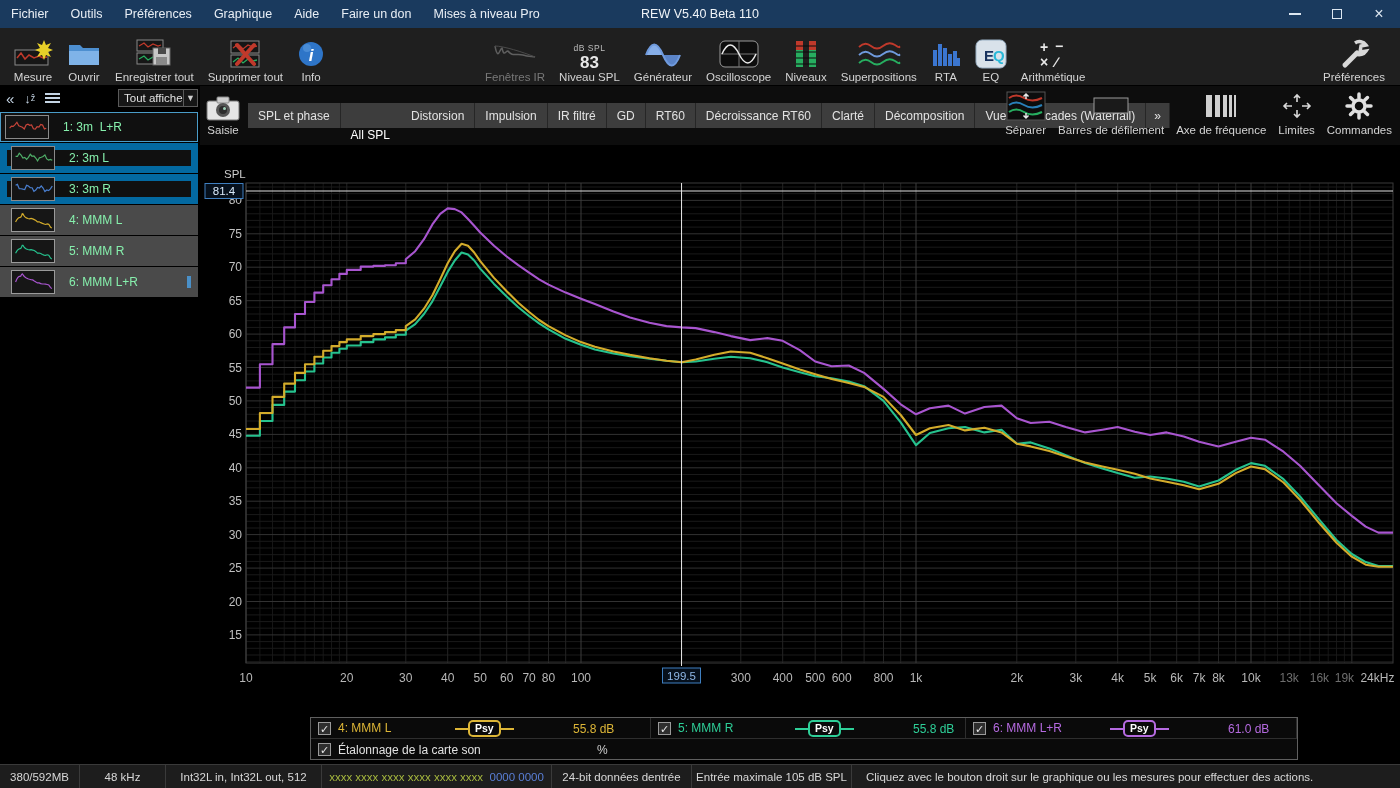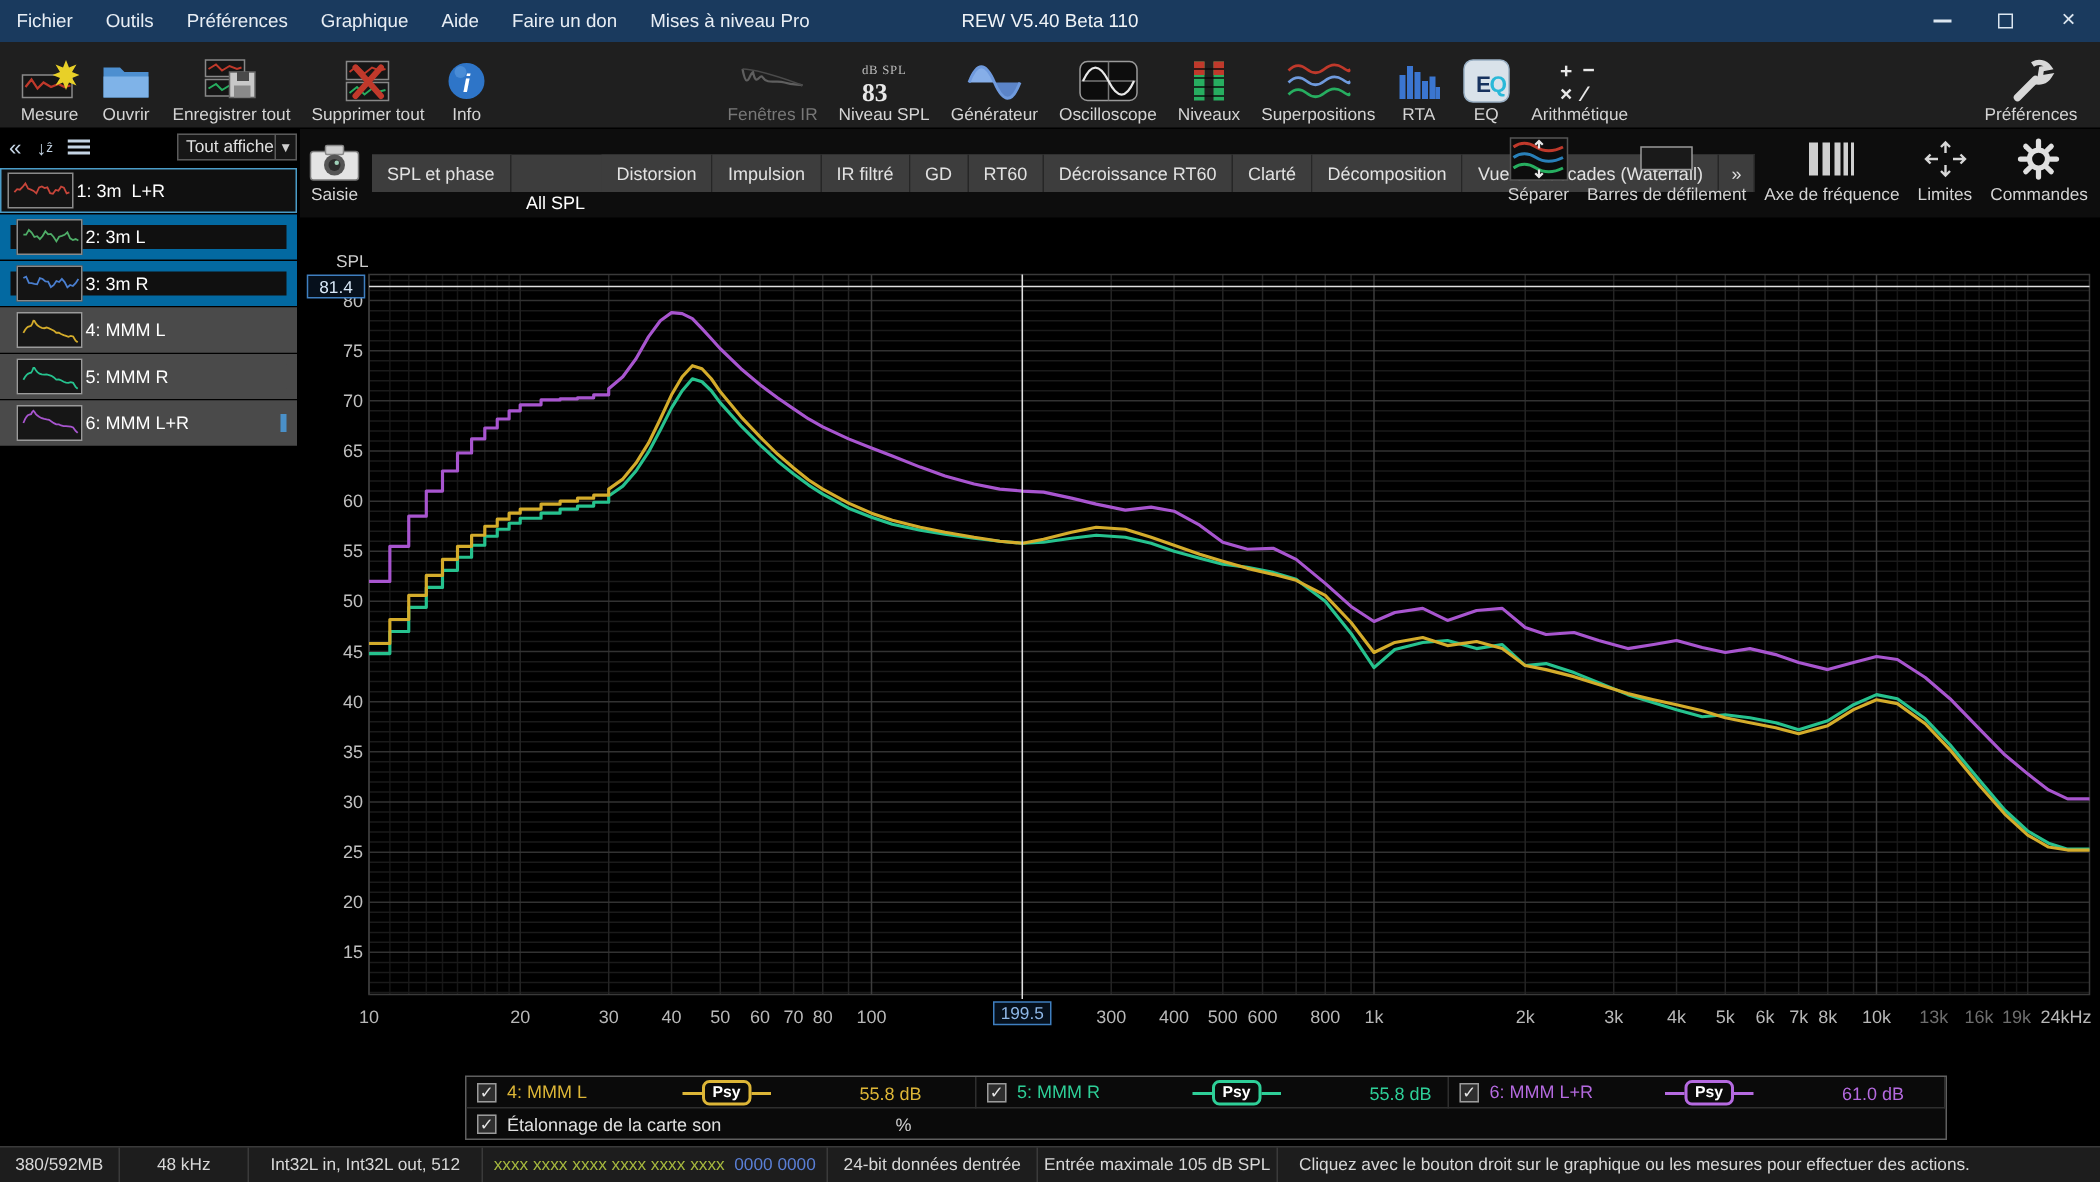--- a/index.html
+++ b/index.html
@@ -19,42 +19,42 @@
   .wb-max { width:10px; height:10px; border:1.2px solid #dce6f0; }
 
   
   .toolbar { height:58px; background:#1f1f1f; position:relative; flex:none; border-bottom:1px solid #000; }
   .tb-group { position:absolute; top:3px; display:flex; align-items:flex-end; }
   .tb-item { display:flex; flex-direction:column; align-items:center; justify-content:flex-end;
     padding:0 7px; height:52px; cursor:default; }
   .tb-icon { height:32px; display:flex; align-items:center; justify-content:center; }
   .tb-label { font-size:11.5px; color:#d4d4d4; margin-top:1px; white-space:nowrap; }
   .tb-item.disabled .tb-label { color:#787878; }
-  .splmeter { line-height:1; color:#e8e8e8;font-family:Liberation Serif, serif; }
+  .splmeter { text-align:center; line-height:1; color:#e8e8e8; }
   .splmeter .sm-top { font-size:8.5px; color:#bdbdbd; letter-spacing:.5px;}
   .splmeter .sm-val { font-size:17px; font-weight:bold; }
 
   
   .mid { flex:none; height:624px; display:flex; }
   .sidebar { width:200px; flex:none; background:#000; }
   .sb-head { height:24px; display:flex; align-items:center; color:#c8d8e8; padding-left:6px; gap:10px;}
   .sb-ctl { color:#c4d4e4; font-size:15px; display:flex; align-items:center;}
   .sb-filter { margin-left:auto; margin-right:2px; width:80px; height:18px; background:#161616;
     border:1px solid #5a5a5a; color:#e0e0e0; font-size:11.5px; display:flex; align-items:center; padding-left:5px;}
   .sb-filter .caret { margin-left:auto; border-left:1px solid #5a5a5a; width:15px; height:100%;
     display:flex; align-items:center; justify-content:center; font-size:9px; color:#cfcfcf;}
   .sb-list { margin-top:2px; }
   .sb-item { height:30px; margin:1px 2px 1px 0; background:#101010; display:flex; align-items:center;
     padding-left:4px; position:relative; border:7px solid #0369a1; }
   .sb-item.hl { background:#4a4a4a; border-color:#4a4a4a; }
   .sb-item.sel { border:1px solid #4a9cc8; }
   .sb-item.cur::after { content:""; position:absolute; right:0; top:2px; bottom:2px; width:4px; background:#4a90c8; }
   .sb-thumb { width:44px; height:24px; background:#141414; border:1px solid #8a8a8a; flex:none; }
   .sb-item.hl .sb-thumb { border-color:#9a9a9a; background:#161616;}
-  .sb-label { margin-left:2px; font-size:12px; color:#ffffff; white-space:pre; }
+  .sb-label { margin-left:14px; font-size:12px; color:#86efac; white-space:pre; }
 
   .rightcol { width:1200px; display:flex; flex-direction:column; }
   .row2 { height:59px; background:#0d0d0d; position:relative; flex:none; }
   .capture { position:absolute; left:6px; top:6px; display:flex; flex-direction:column; align-items:center; color:#d4d4d4; font-size:11.5px;}
   .tabs { position:absolute; left:48px; top:17px; display:flex; height:25px; background:#3d3d3d; }
   .tab { padding:0 10px; display:flex; align-items:center; font-size:12px; color:#e2e2e2;
     border-right:1px solid #262626; white-space:nowrap; cursor:default; background:#3d3d3d;}
   .tab.active { background:#6a6a6a; color:#ffffff;margin-top:32px; }
   .tab.overflow { padding:0 8px; }
   .rtools { position:absolute; right:2px; top:4px; display:flex; align-items:flex-end; }

